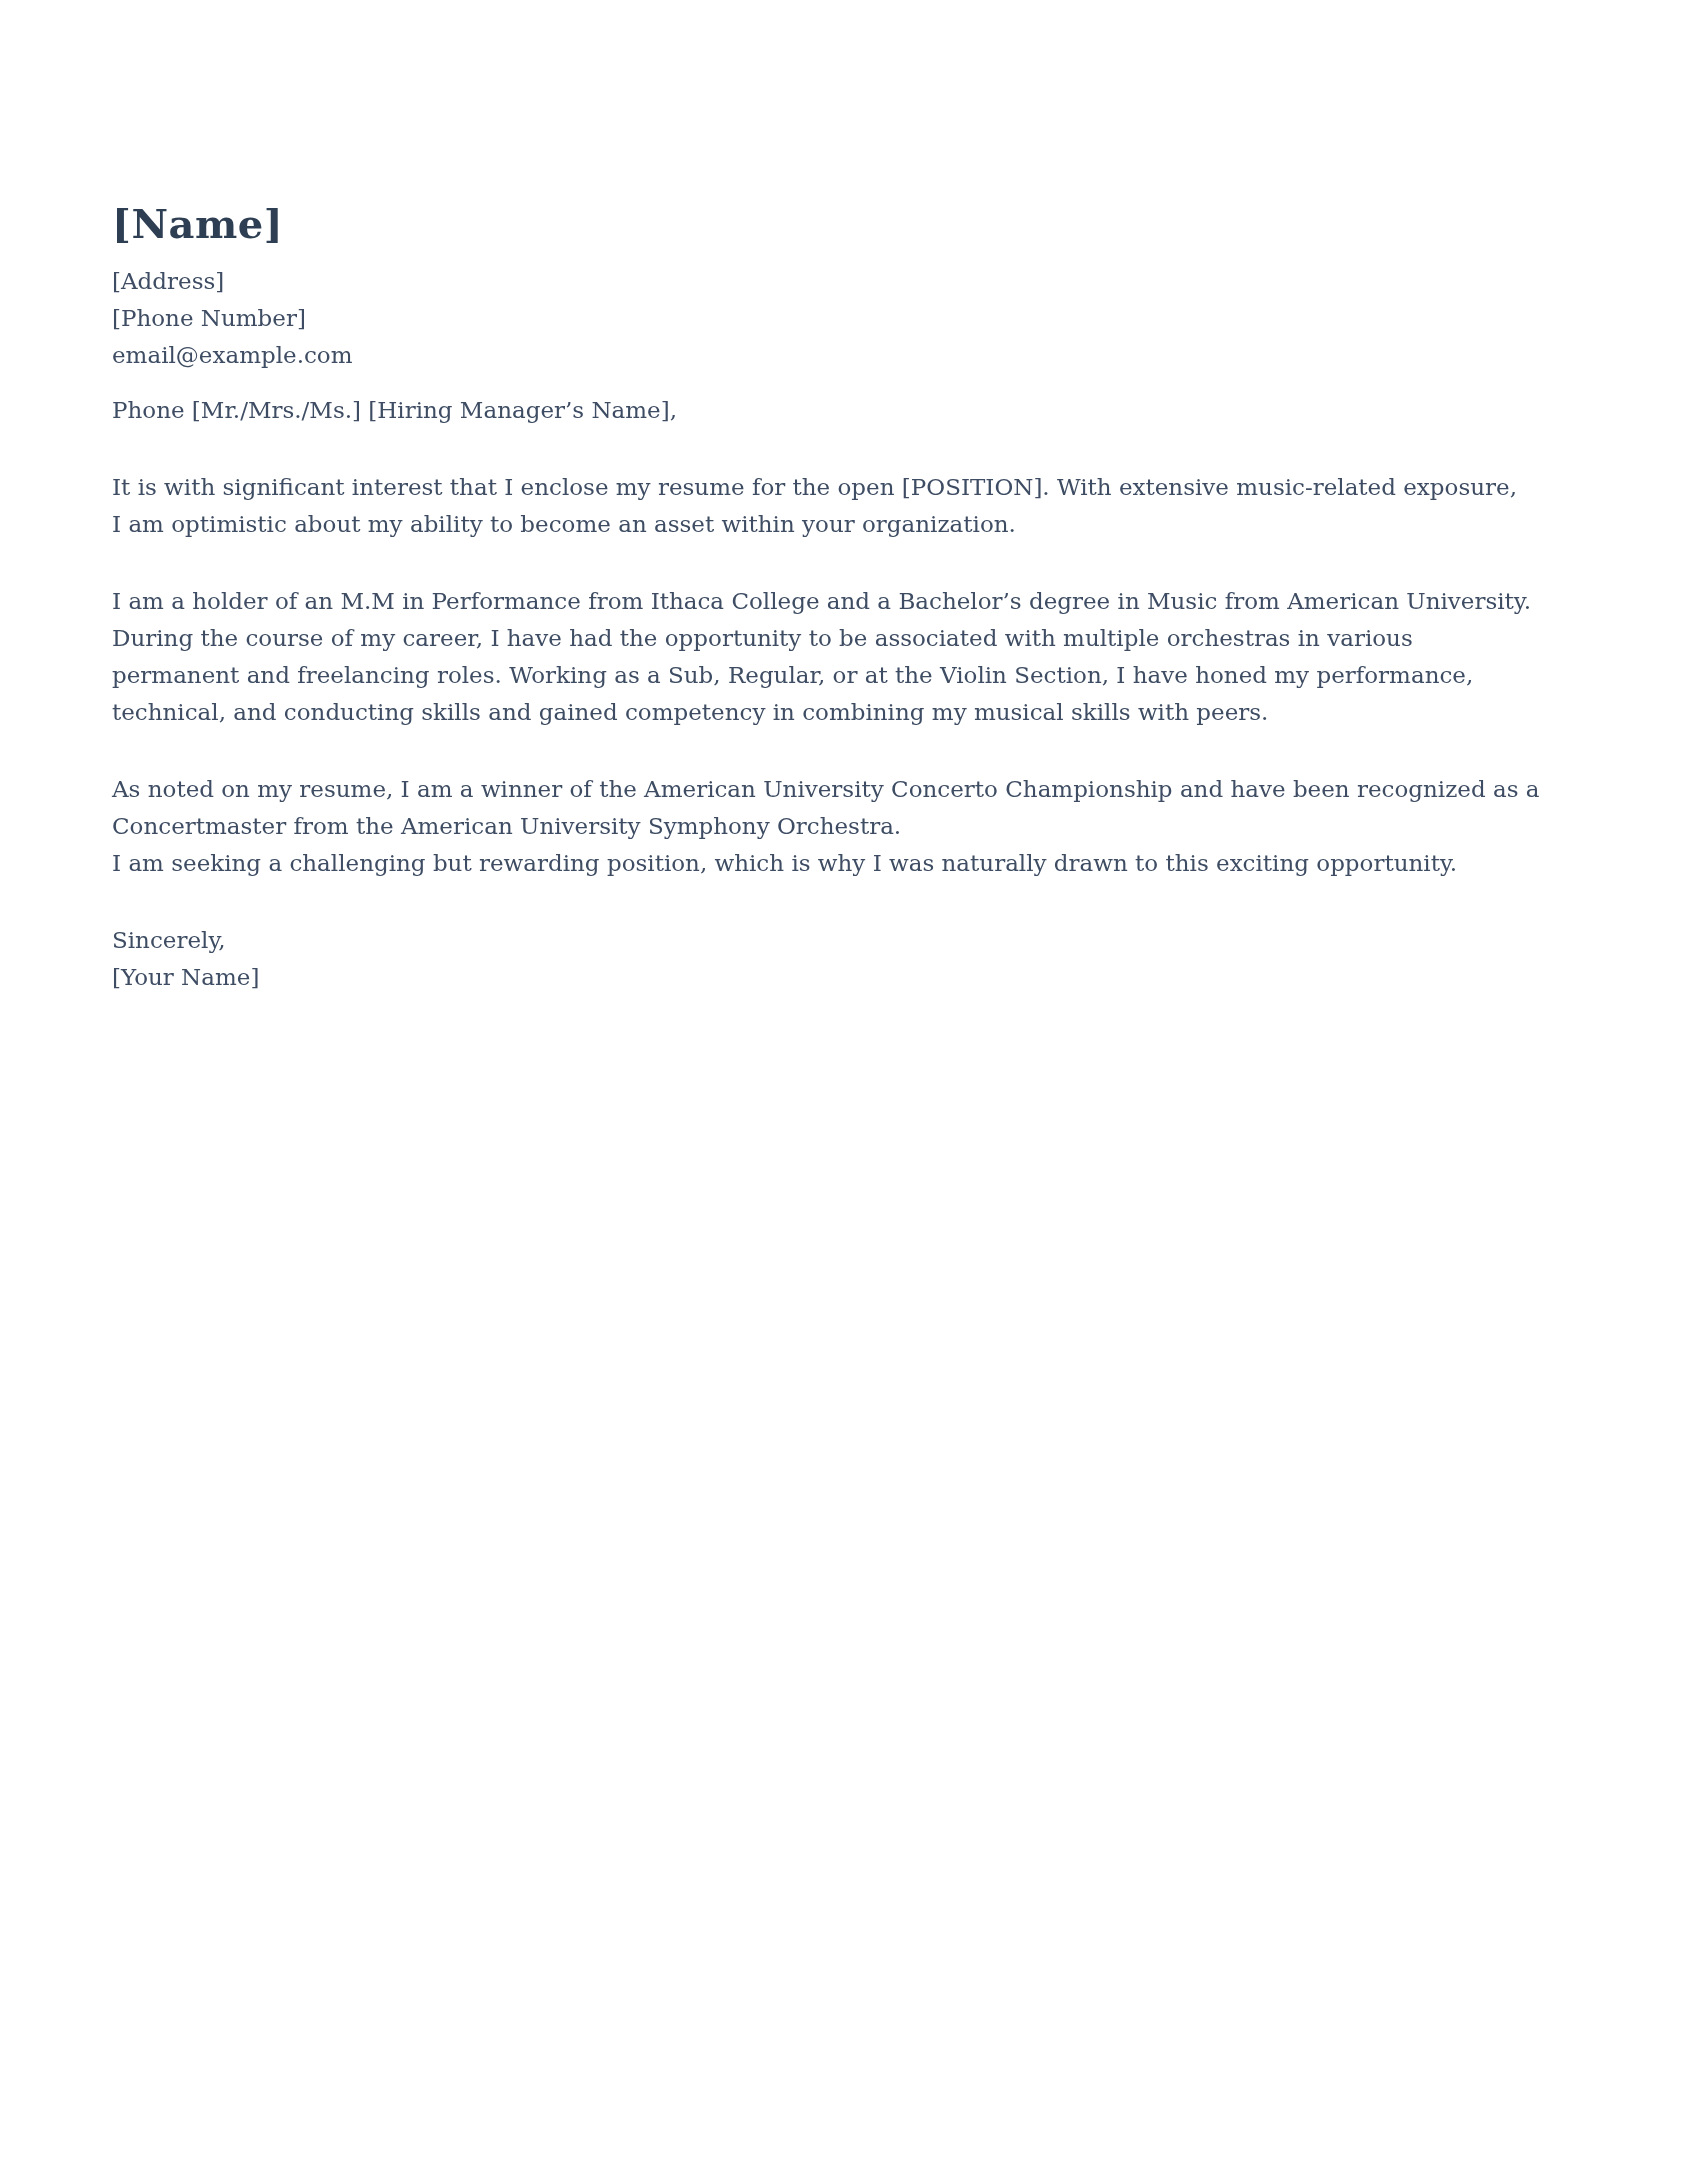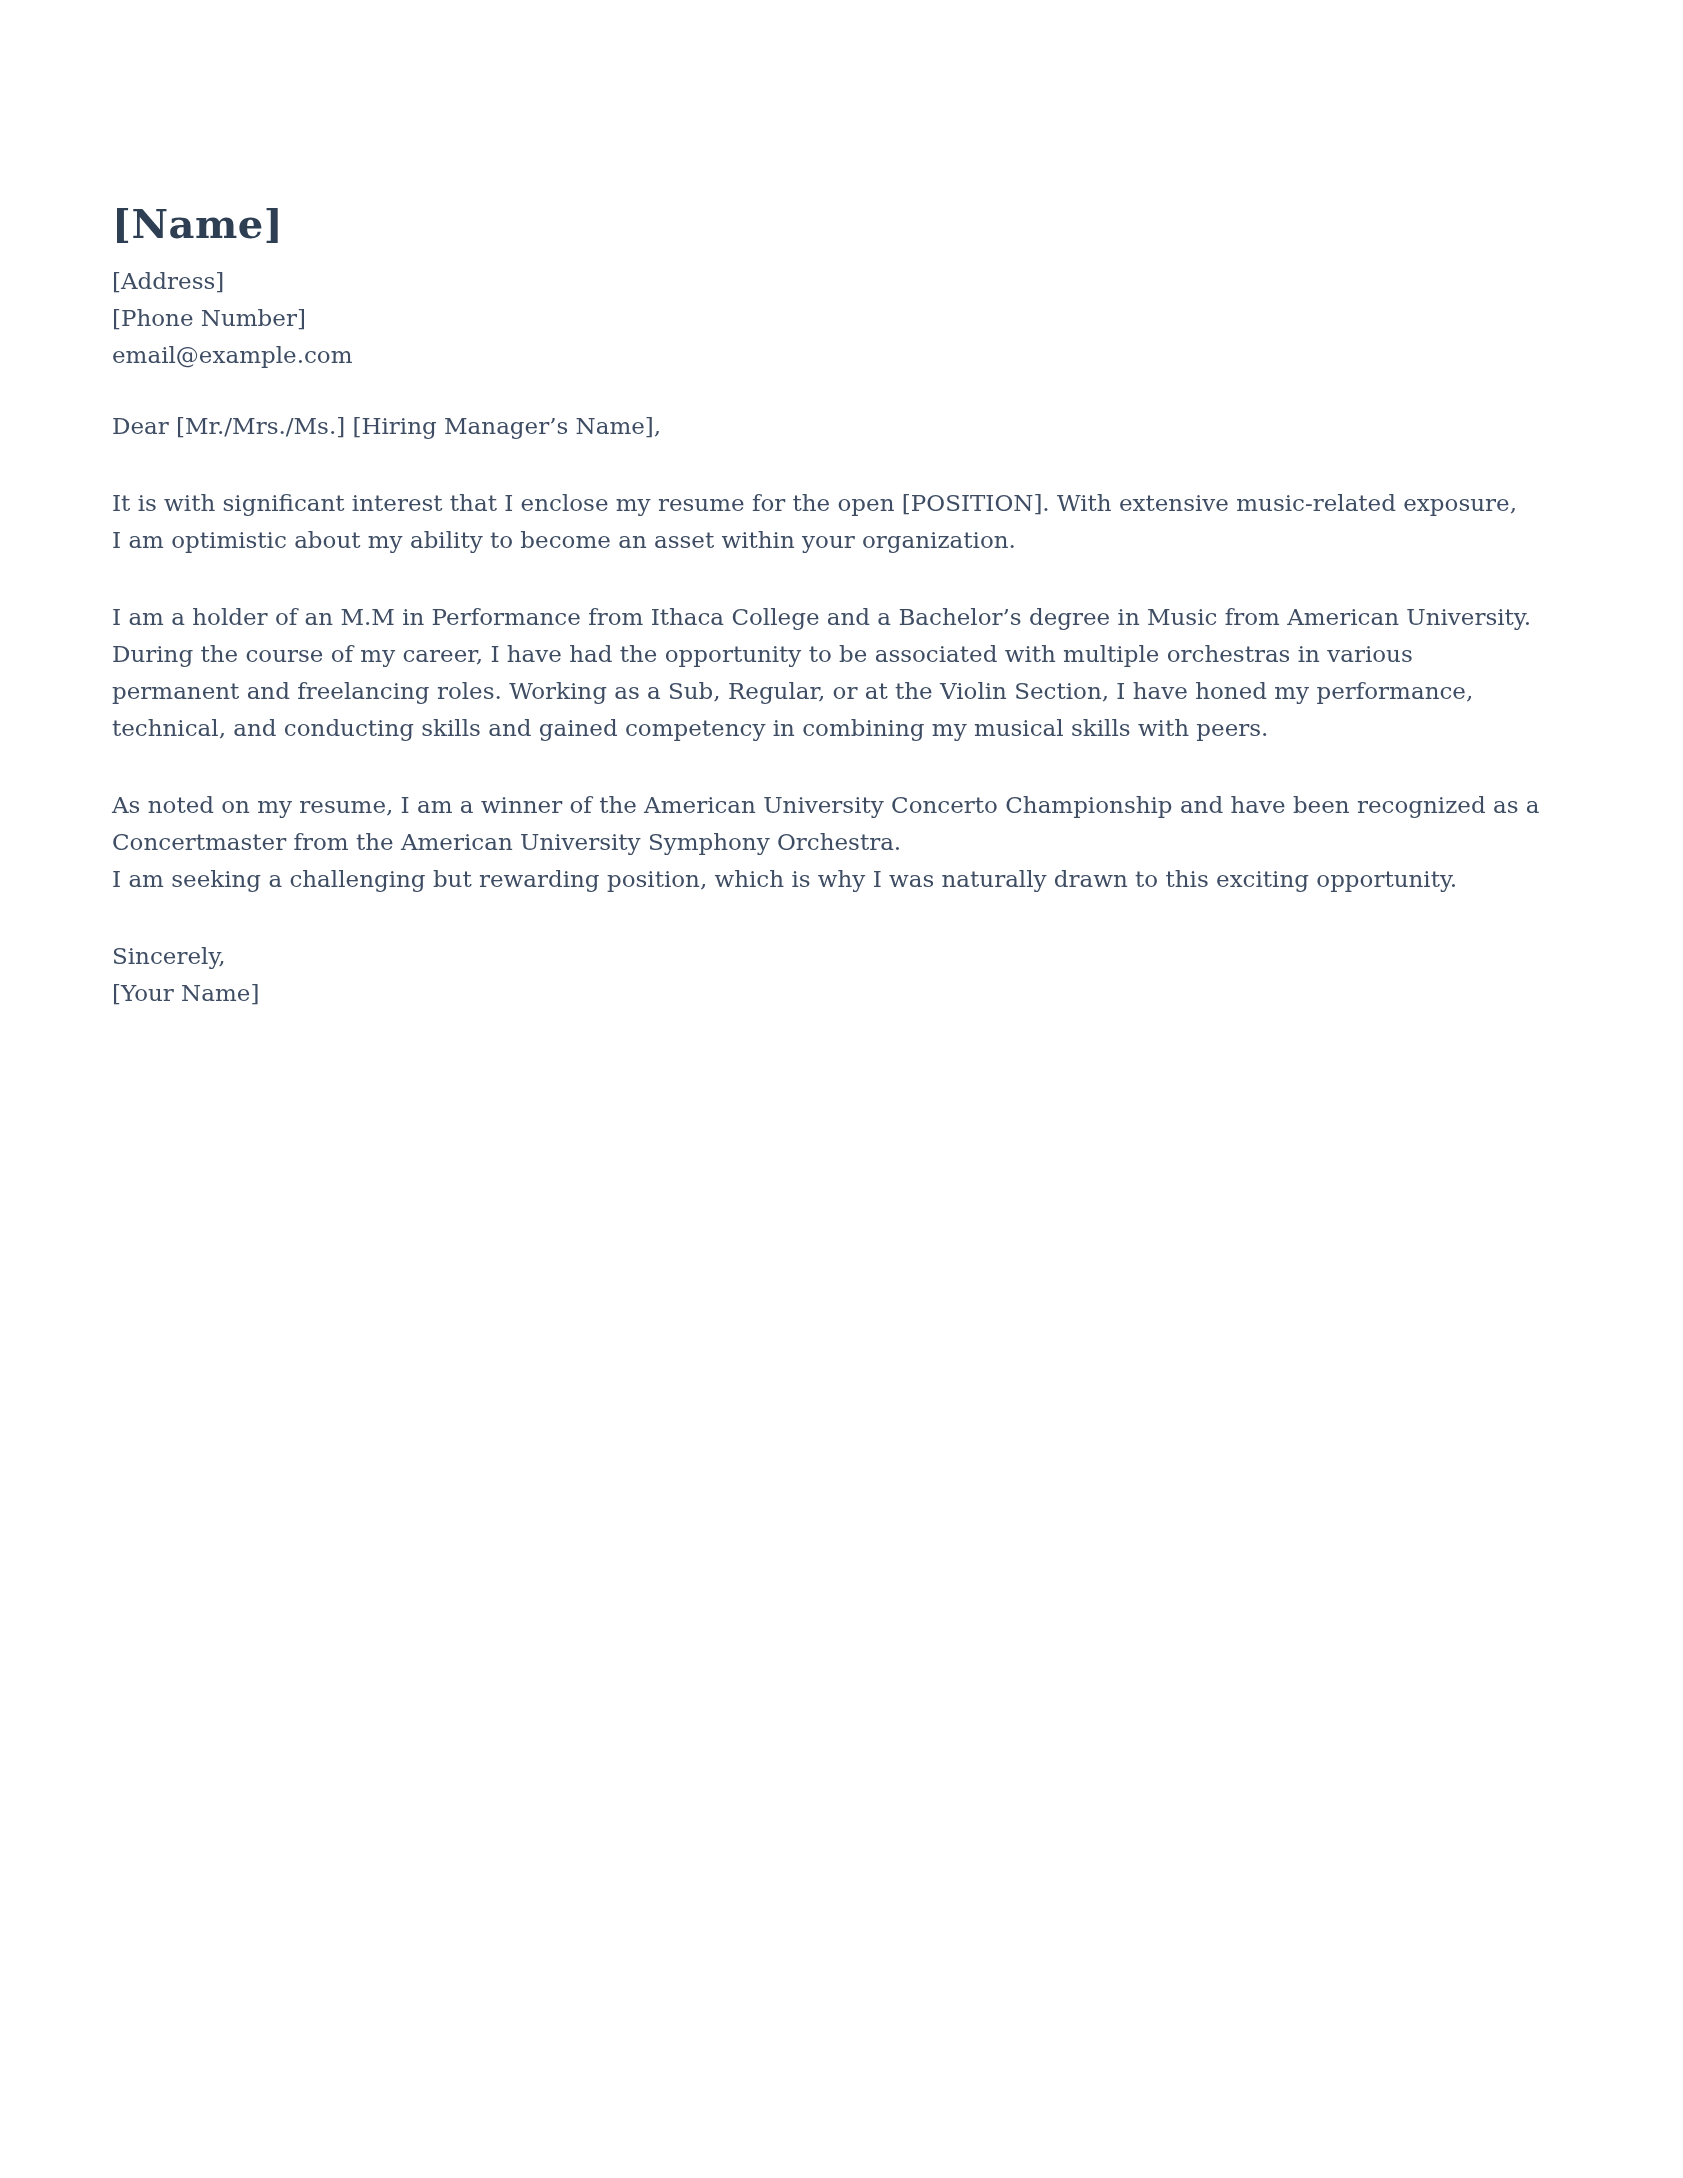--- a/index.html
+++ b/index.html
@@ -27,41 +27,41 @@
     font-weight: 700;
     color: #2e3f54;
     margin: 0 0 14px 0;
     letter-spacing: 0.5px;
   }
   .block {
     margin: 0 0 40px 0;
     white-space: pre-line;
   }
   .contact-block {
-    margin-bottom: 34px;
+    margin-bottom: 18px;
   }
   .closing-block {
     margin-bottom: 0;
     margin-top: 12px;
   }
 </style>
 </head>
 <body>
 
 <div class="page">
 
   <h1 class="sender-name">[Name]</h1>
 
   <p class="block contact-block">[Address]
 [Phone Number]
 email@example.com</p>
 
 
 
-  <p class="block">Dear [Mr./Mrs./Ms.] [Hiring Manager’s Name],</p>
+  <p class="block">Phone [Mr./Mrs./Ms.] [Hiring Manager’s Name],</p>
 
   <p class="block">It is with significant interest that I enclose my resume for the open [POSITION]. With extensive music-related exposure,
 I am optimistic about my ability to become an asset within your organization.</p>
 
   <p class="block">I am a holder of an M.M in Performance from Ithaca College and a Bachelor’s degree in Music from American University.
 During the course of my career, I have had the opportunity to be associated with multiple orchestras in various
 permanent and freelancing roles. Working as a Sub, Regular, or at the Violin Section, I have honed my performance,
 technical, and conducting skills and gained competency in combining my musical skills with peers.</p>
 
   <p class="block">As noted on my resume, I am a winner of the American University Concerto Championship and have been recognized as a

